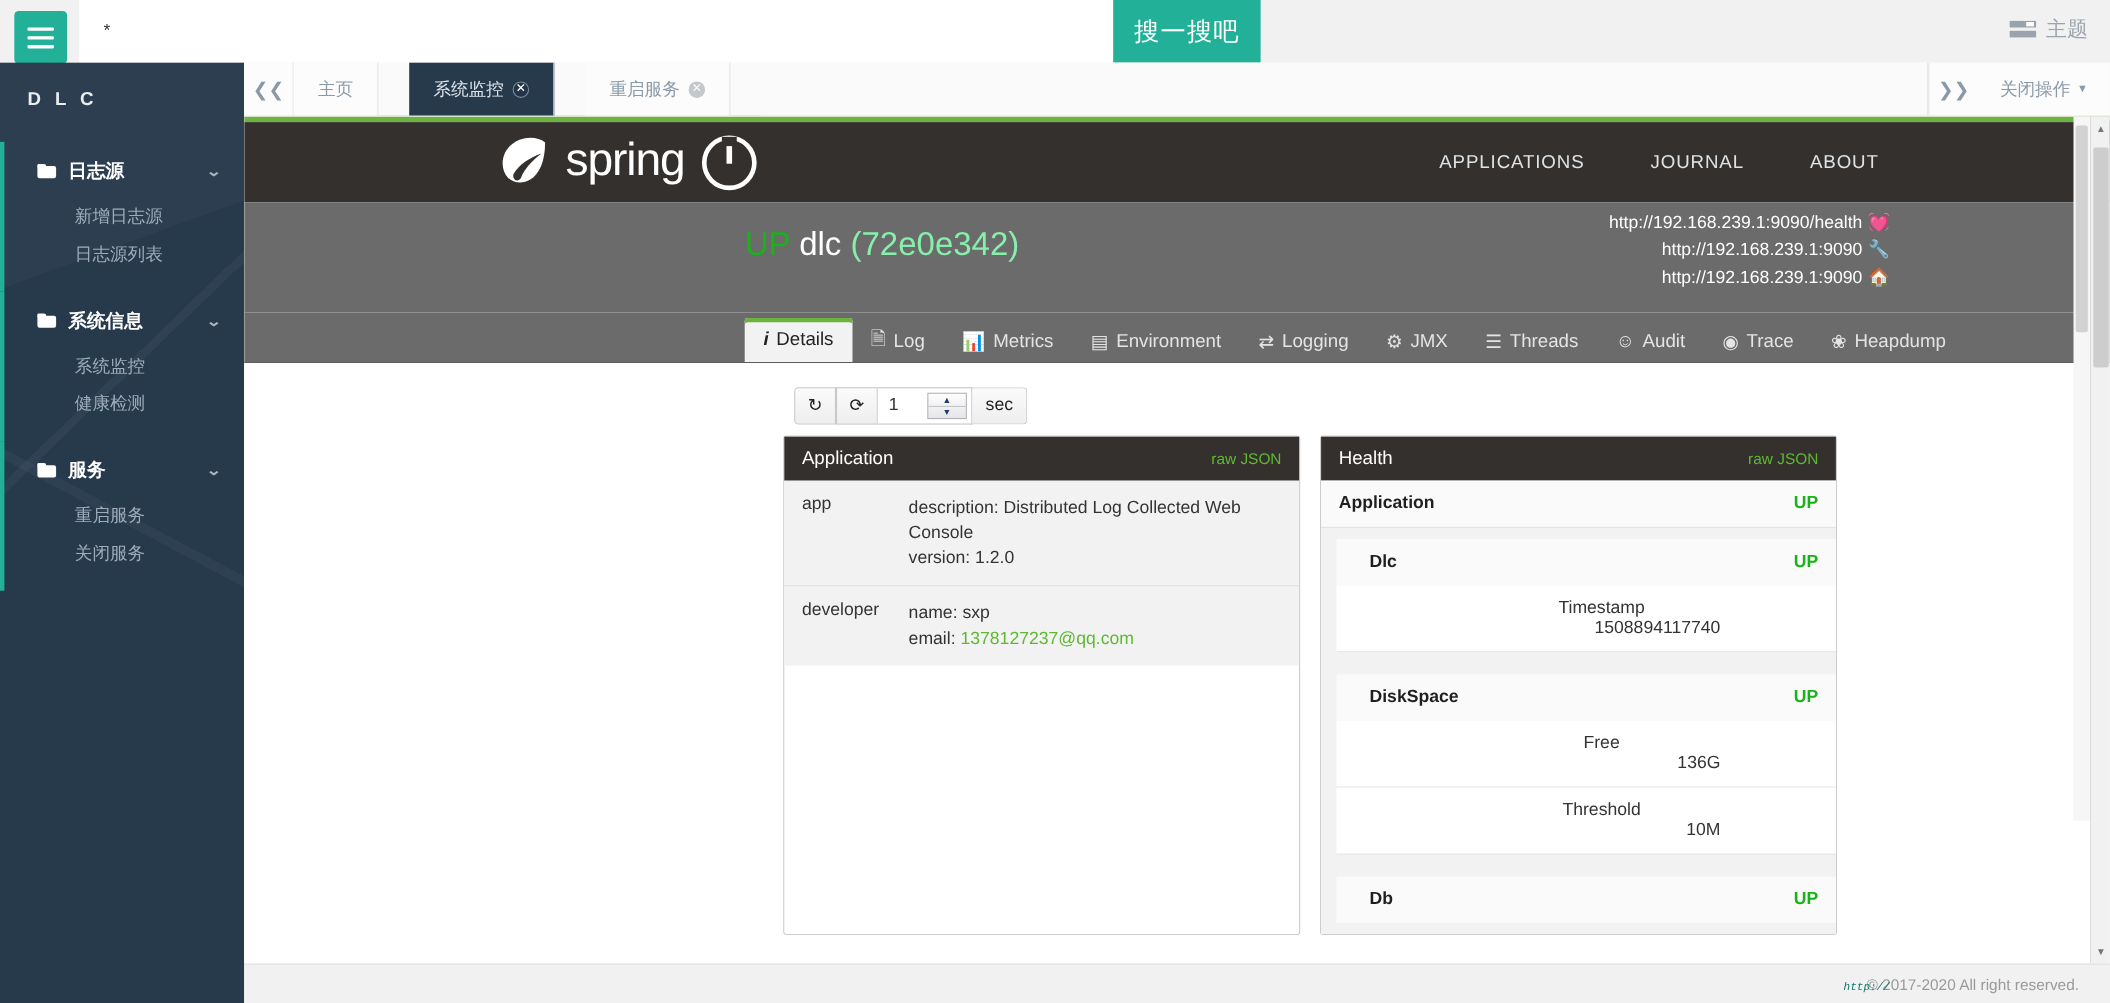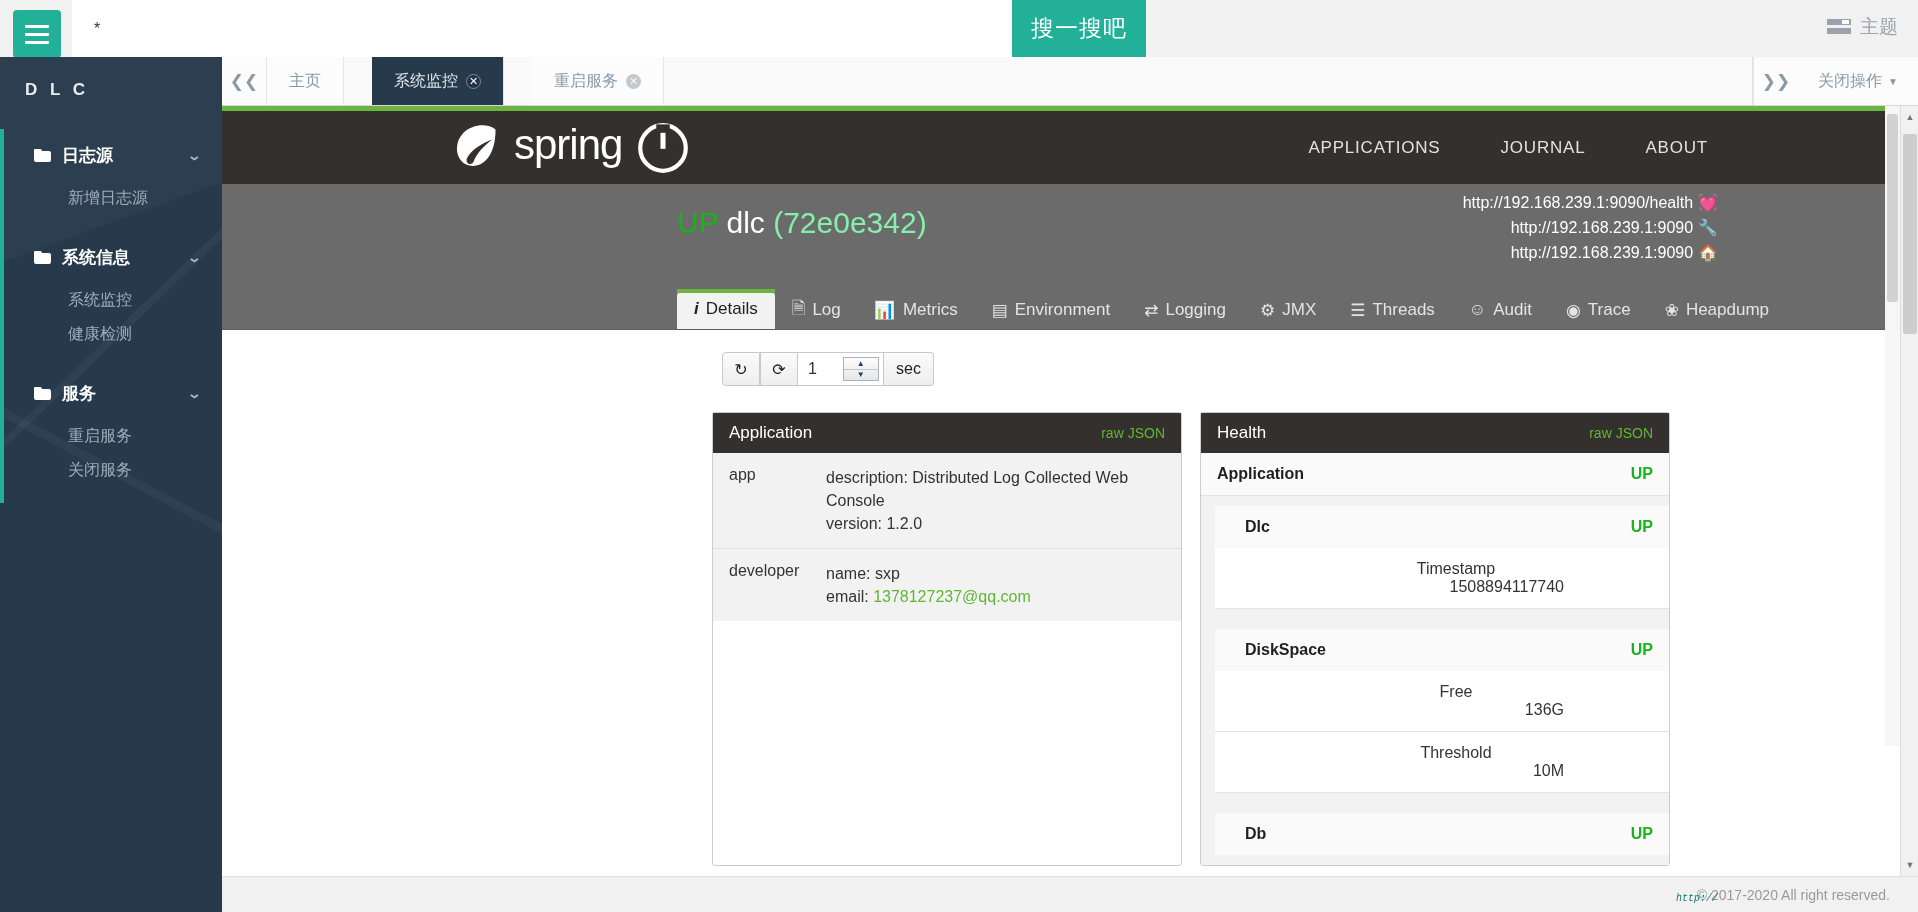--- a/index.html
+++ b/index.html
@@ -289,21 +289,21 @@
     height: 34px; padding: 0 12px;
     display: flex; align-items: center;
     background: linear-gradient(#fbfbfb, #eeeeee);
     border: 1px solid #c8c8c8; border-left: none;
     border-radius: 0 4px 4px 0;
     font-size: 16px; color: #222;
   }
 
   .cards {
     display: flex; gap: 18px;
-    margin-left: 490px; margin-top: 26px;
+    margin-left: 490px; margin-top: 10px;
   }
   .card { width: 470px; border: 1px solid #cccccc; border-radius: 3px; background: #fff; }
   .card-head {
     height: 40px; background: #34302d;
     display: flex; align-items: center; justify-content: space-between;
     padding: 0 16px;
     color: #fff; font-size: 17px;
   }
   .raw-json { color: #5fb832; font-size: 14px; cursor: pointer; }
   .card-body { background: #f2f2f2; }
@@ -402,20 +402,21 @@
   <div class="menu">
 
     <div class="menu-group active">
       <div class="menu-head">
         <span class="folder-icon"></span>
         <span>日志源</span>
         <span class="chevron">⌄</span>
       </div>
       <div class="menu-sub">
         <a>新增日志源</a>
+        <a>日志源列表</a>
       </div>
     </div>
 
     <div class="menu-group active">
       <div class="menu-head">
         <span class="folder-icon"></span>
         <span>系统信息</span>
         <span class="chevron">⌄</span>
       </div>
       <div class="menu-sub">

